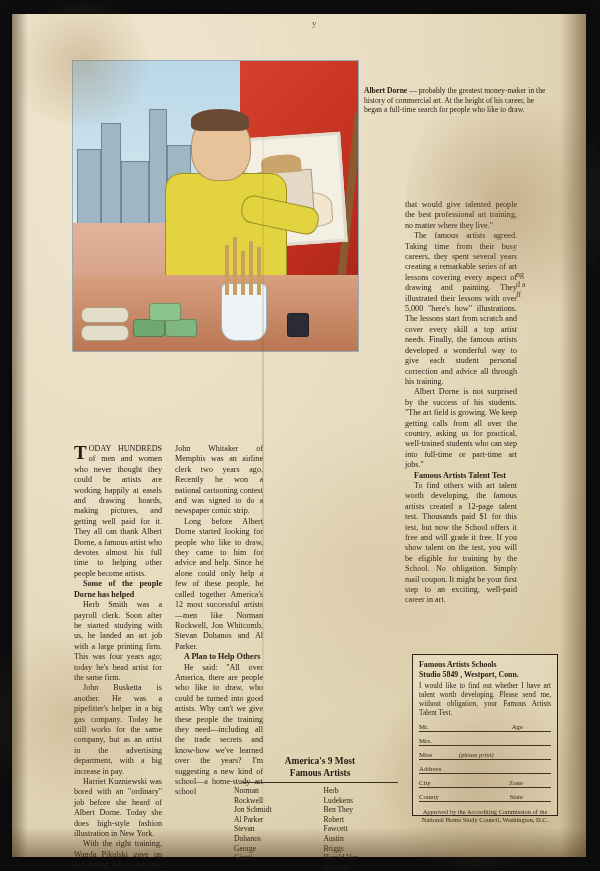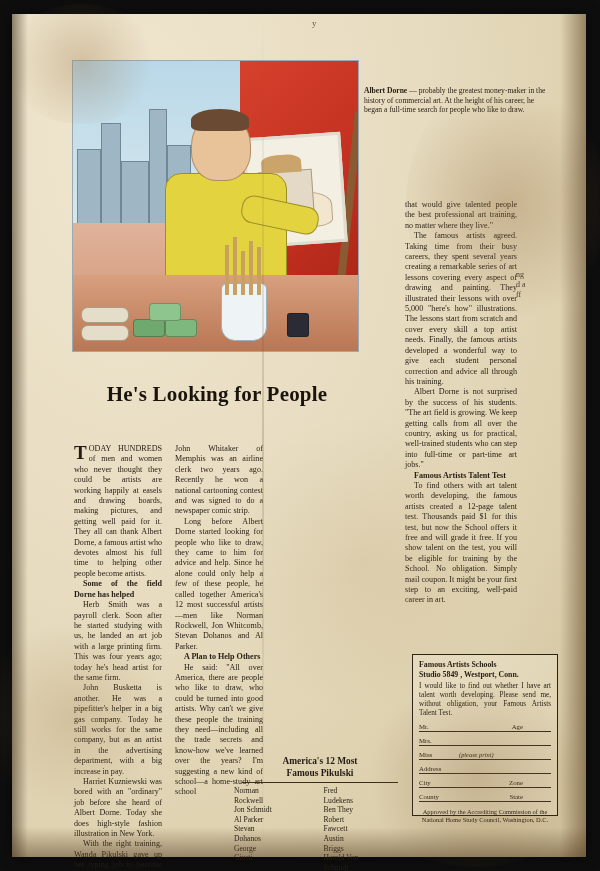--- a/index.html
+++ b/index.html
@@ -178,26 +178,25 @@
         <div class="tube" style="left:8px;bottom:28px;"></div>
         <div class="paint" style="left:214px;background:#2b2b35;width:20px;height:22px;border-radius:3px;"></div>
       </div>
     </div>
 
     <div class="dorne-caption">
       <b>Albert Dorne</b><span> — probably the greatest money-maker in the history of commercial art. At the height of his career, he began a full-time search for people who like to draw.</span>
     </div>
 
     <div class="headline">
-      <div>He's Looking for People</div>
     </div>
 
     <div class="col c1">
       <p class="noind"><span class="dropcap">T</span><span>ODAY HUNDREDS of men and women who never thought they could be artists are working happily at easels and drawing boards, making pictures, and getting well paid for it. They all can thank Albert Dorne, a famous artist who devotes almost his full time to helping other people become artists.</span></p>
-      <p class="sub">Some of the field Dorne has helped</p>
+      <p class="sub">Some of the people Dorne has helped</p>
       <p>Herb Smith was a payroll clerk. Soon after he started studying with us, he landed an art job with a large printing firm. This was four years ago; today he's head artist for the same firm.</p>
       <p>John Busketta is another. He was a pipefitter's helper in a big gas company. Today he still works for the same company, but as an artist in the advertising department, with a big increase in pay.</p>
       <p>Harriet Kuzniewski was bored with an "ordinary" job before she heard of Albert Dorne. Today she does high-style fashion illustration in New York.</p>
       <p>With the right training, Wanda Pikulski gave up her typing job to become fashion artist for a local department store.</p>
     </div>
 
     <div class="col c2">
       <p class="noind">John Whitaker of Memphis was an airline clerk two years ago. Recently he won a national cartooning contest and was signed to do a newspaper comic strip.</p>
       <p>Long before Albert Dorne started looking for people who like to draw, they came to him for advice and help. Since he alone could only help a few of these people, he called together America's 12 most successful artists—men like Norman Rockwell, Jon Whitcomb, Stevan Dohanos and Al Parker.</p>
       <p class="sub">A Plan to Help Others</p>
@@ -208,33 +207,33 @@
 
     <div class="col c4">
       <p class="noind">that would give talented people the best professional art training, no matter where they live."</p>
       <p>The famous artists agreed. Taking time from their busy careers, they spent several years creating a remarkable series of art lessons covering every aspect of drawing and painting. They illustrated their lessons with over 5,000 "here's how" illustrations. The lessons start from scratch and cover every skill a top artist needs. Finally, the famous artists developed a wonderful way to give each student personal correction and advice all through his training.</p>
       <p>Albert Dorne is not surprised by the success of his students. "The art field is growing. We keep getting calls from all over the country, asking us for practical, well-trained students who can step into full-time or part-time art jobs."</p>
       <p class="sub">Famous Artists Talent Test</p>
       <p>To find others with art talent worth developing, the famous artists created a 12-page talent test. Thousands paid $1 for this test, but now the School offers it free and will grade it free. If you show talent on the test, you will be eligible for training by the School. No obligation. Simply mail coupon. It might be your first step to an exciting, well-paid career in art.</p>
     </div>
 
     <div class="twelve">
-      <div class="t-title">America's 12 Most</div>
-      <div class="t-title">Famous Pikulski</div>
+      <div class="t-title">America's 9 Most</div>
+      <div class="t-title">Famous Artists</div>
       <hr>
       <div class="names">
         <div id="names-left">
             <div>Norman Rockwell</div>
             <div>Jon Schmidt</div>
             <div>Al Parker</div>
             <div>Stevan Dohanos</div>
             <div>George Giusti</div>
           </div>
         <div id="names-right">
-            <div>Fred Ludekens</div>
+            <div>Herb Ludekens</div>
             <div>Ben They</div>
             <div>Robert Fawcett</div>
             <div>Austin Briggs</div>
             <div>Harold Von Schmidt</div>
           </div>
       </div>
     </div>
 
     <div class="coupon">
       <div class="ct">Famous Artists Schools</div>

